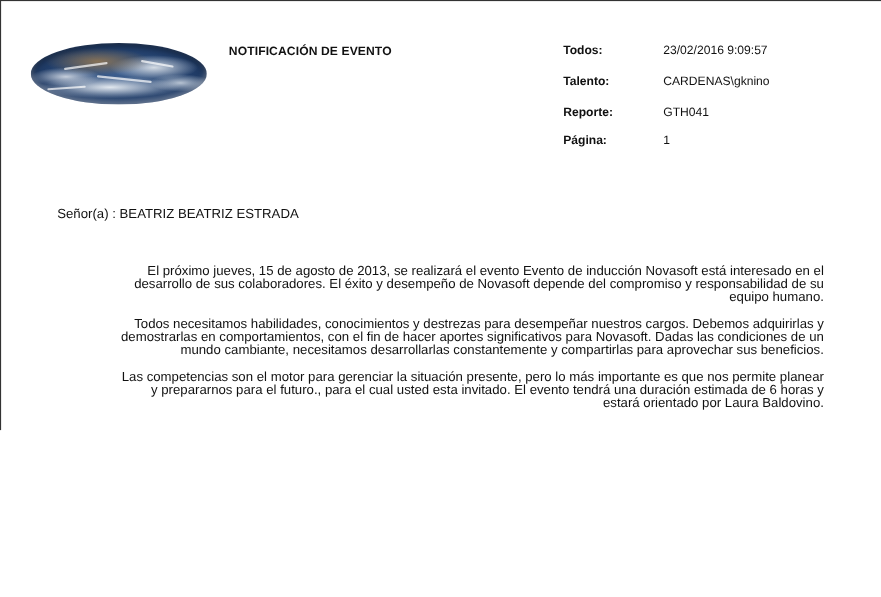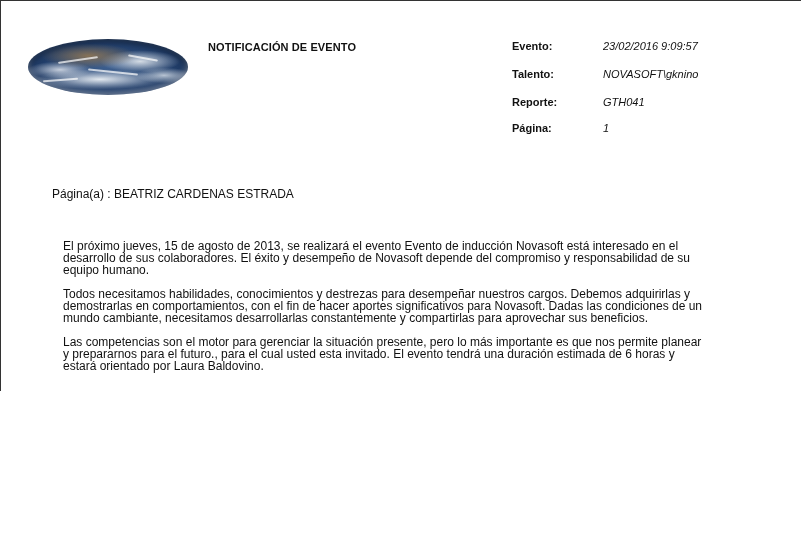--- a/index.html
+++ b/index.html
@@ -74,36 +74,36 @@
       left: 0;
       top: 0;
       font-weight: bold;
       white-space: nowrap;
     }
     .meta-value {
       position: absolute;
       left: 91px;
       top: 0;
       white-space: nowrap;
-      font-style: italic;
     }
     .salutation {
       position: absolute;
       left: 51px;
       top: 186px;
       font-size: 12px;
       white-space: nowrap;
     }
     .body-text {
       position: absolute;
-      left: 62px;
+      left: 38px;
       top: 239px;
       width: 710px;
       font-size: 12px;
       line-height: 12px;
+      text-align: right;
     }
     .body-text p {
       margin: 0 0 12px 0;
       white-space: pre-line;
     }
     .signature {
       position: absolute;
       left: 53px;
       top: 467px;
       font-size: 12px;
@@ -119,38 +119,38 @@
     <span class="streak" style="left:30px; top:20px; width:40px; transform:rotate(-8deg);"></span>
     <span class="streak" style="left:60px; top:32px; width:50px; transform:rotate(6deg);"></span>
     <span class="streak" style="left:15px; top:40px; width:35px; transform:rotate(-4deg);"></span>
     <span class="streak" style="left:100px; top:18px; width:30px; transform:rotate(10deg);"></span>
   </div>
 
   <div class="report-title">NOTIFICACIÓN DE EVENTO</div>
 
   <div class="meta">
     <div class="meta-row">
-      <span class="meta-label">Evento:</span>
+      <span class="meta-label">Todos:</span>
       <span class="meta-value">23/02/2016 9:09:57</span>
     </div>
     <div class="meta-row">
       <span class="meta-label">Talento:</span>
-      <span class="meta-value">NOVASOFT\gknino</span>
+      <span class="meta-value">CARDENAS\gknino</span>
     </div>
     <div class="meta-row">
       <span class="meta-label">Reporte:</span>
       <span class="meta-value">GTH041</span>
     </div>
     <div class="meta-row">
       <span class="meta-label">Página:</span>
       <span class="meta-value">1</span>
     </div>
   </div>
 
-  <div class="salutation">Página(a) : BEATRIZ CARDENAS ESTRADA</div>
+  <div class="salutation">Señor(a) : BEATRIZ BEATRIZ ESTRADA</div>
 
   <div class="body-text">
     <p>El próximo jueves, 15 de agosto de 2013, se realizará el evento Evento de inducción Novasoft está interesado en el
 desarrollo de sus colaboradores.  El éxito y desempeño de Novasoft depende del compromiso y responsabilidad de su
 equipo humano.</p>
     <p>Todos necesitamos habilidades, conocimientos y destrezas para desempeñar nuestros cargos. Debemos adquirirlas y
 demostrarlas en comportamientos, con el fin de hacer aportes significativos para Novasoft. Dadas las condiciones de un
 mundo cambiante, necesitamos desarrollarlas constantemente y compartirlas para aprovechar sus beneficios.</p>
     <p>Las competencias son el motor para gerenciar la situación presente, pero lo más importante es que nos permite planear
 y prepararnos para el futuro., para el cual usted esta invitado. El evento tendrá una duración estimada de 6 horas y

